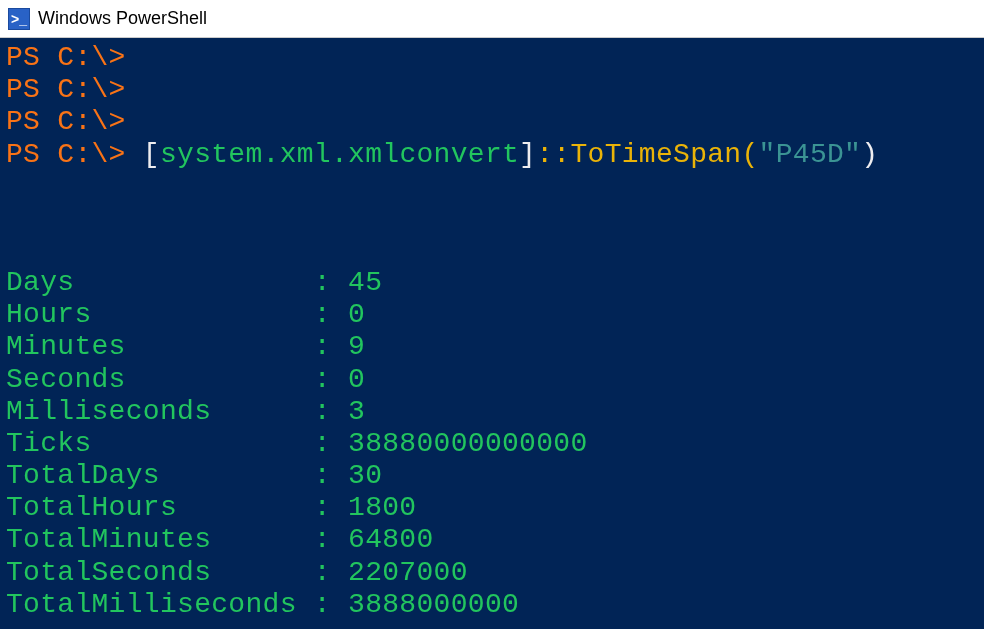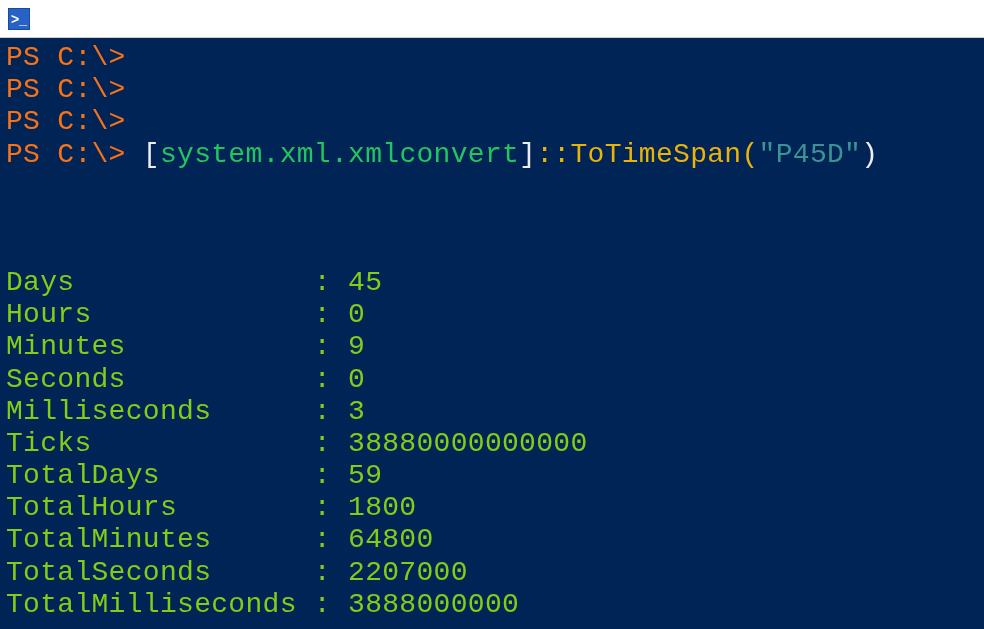--- a/index.html
+++ b/index.html
@@ -45,41 +45,42 @@
       font-size: 28px;
       line-height: 1.15;
       color: #eeedf0;
       white-space: pre;
       letter-spacing: 0.3px;
     }
     .prompt { color: #f97316; }
     .cmd-type { color: #22c55e; }
     .cmd-method { color: #eab308; }
     .cmd-string { color: #3b9494; }
-    .output-line { color: #84cc16; }
+    .output-line { color: #22c55e; }
     .blank-line { height: 32px; }
   </style>
 </head>
 <body>
 
 <div class="titlebar">
   <div class="titlebar-icon">
     <span class="titlebar-icon-inner">&gt;_</span>
   </div>
+  <span class="titlebar-text">Windows PowerShell</span>
 </div>
 
 <div class="terminal"><span class="prompt">PS C:\&gt;</span>
 <span class="prompt">PS C:\&gt;</span>
 <span class="prompt">PS C:\&gt;</span>
 <span class="prompt">PS C:\&gt; </span><span>[</span><span class="cmd-type">system.xml.xmlconvert</span><span>]</span><span class="cmd-method">::ToTimeSpan(</span><span class="cmd-string">"</span><span class="cmd-string">P45D</span><span class="cmd-string">"</span><span>)</span>
 <div class="blank-line"></div>
 <div class="blank-line"></div><span class="output-line">Days              : 45</span>
 <span class="output-line">Hours             : 0</span>
 <span class="output-line">Minutes           : 9</span>
 <span class="output-line">Seconds           : 0</span>
 <span class="output-line">Milliseconds      : 3</span>
 <span class="output-line">Ticks             : 38880000000000</span>
-<span class="output-line">TotalDays         : 59</span>
+<span class="output-line">TotalDays         : 30</span>
 <span class="output-line">TotalHours        : 1800</span>
 <span class="output-line">TotalMinutes      : 64800</span>
 <span class="output-line">TotalSeconds      : 2207000</span>
 <span class="output-line">TotalMilliseconds : 3888000000</span>
 </div>
 
 </body></html>

